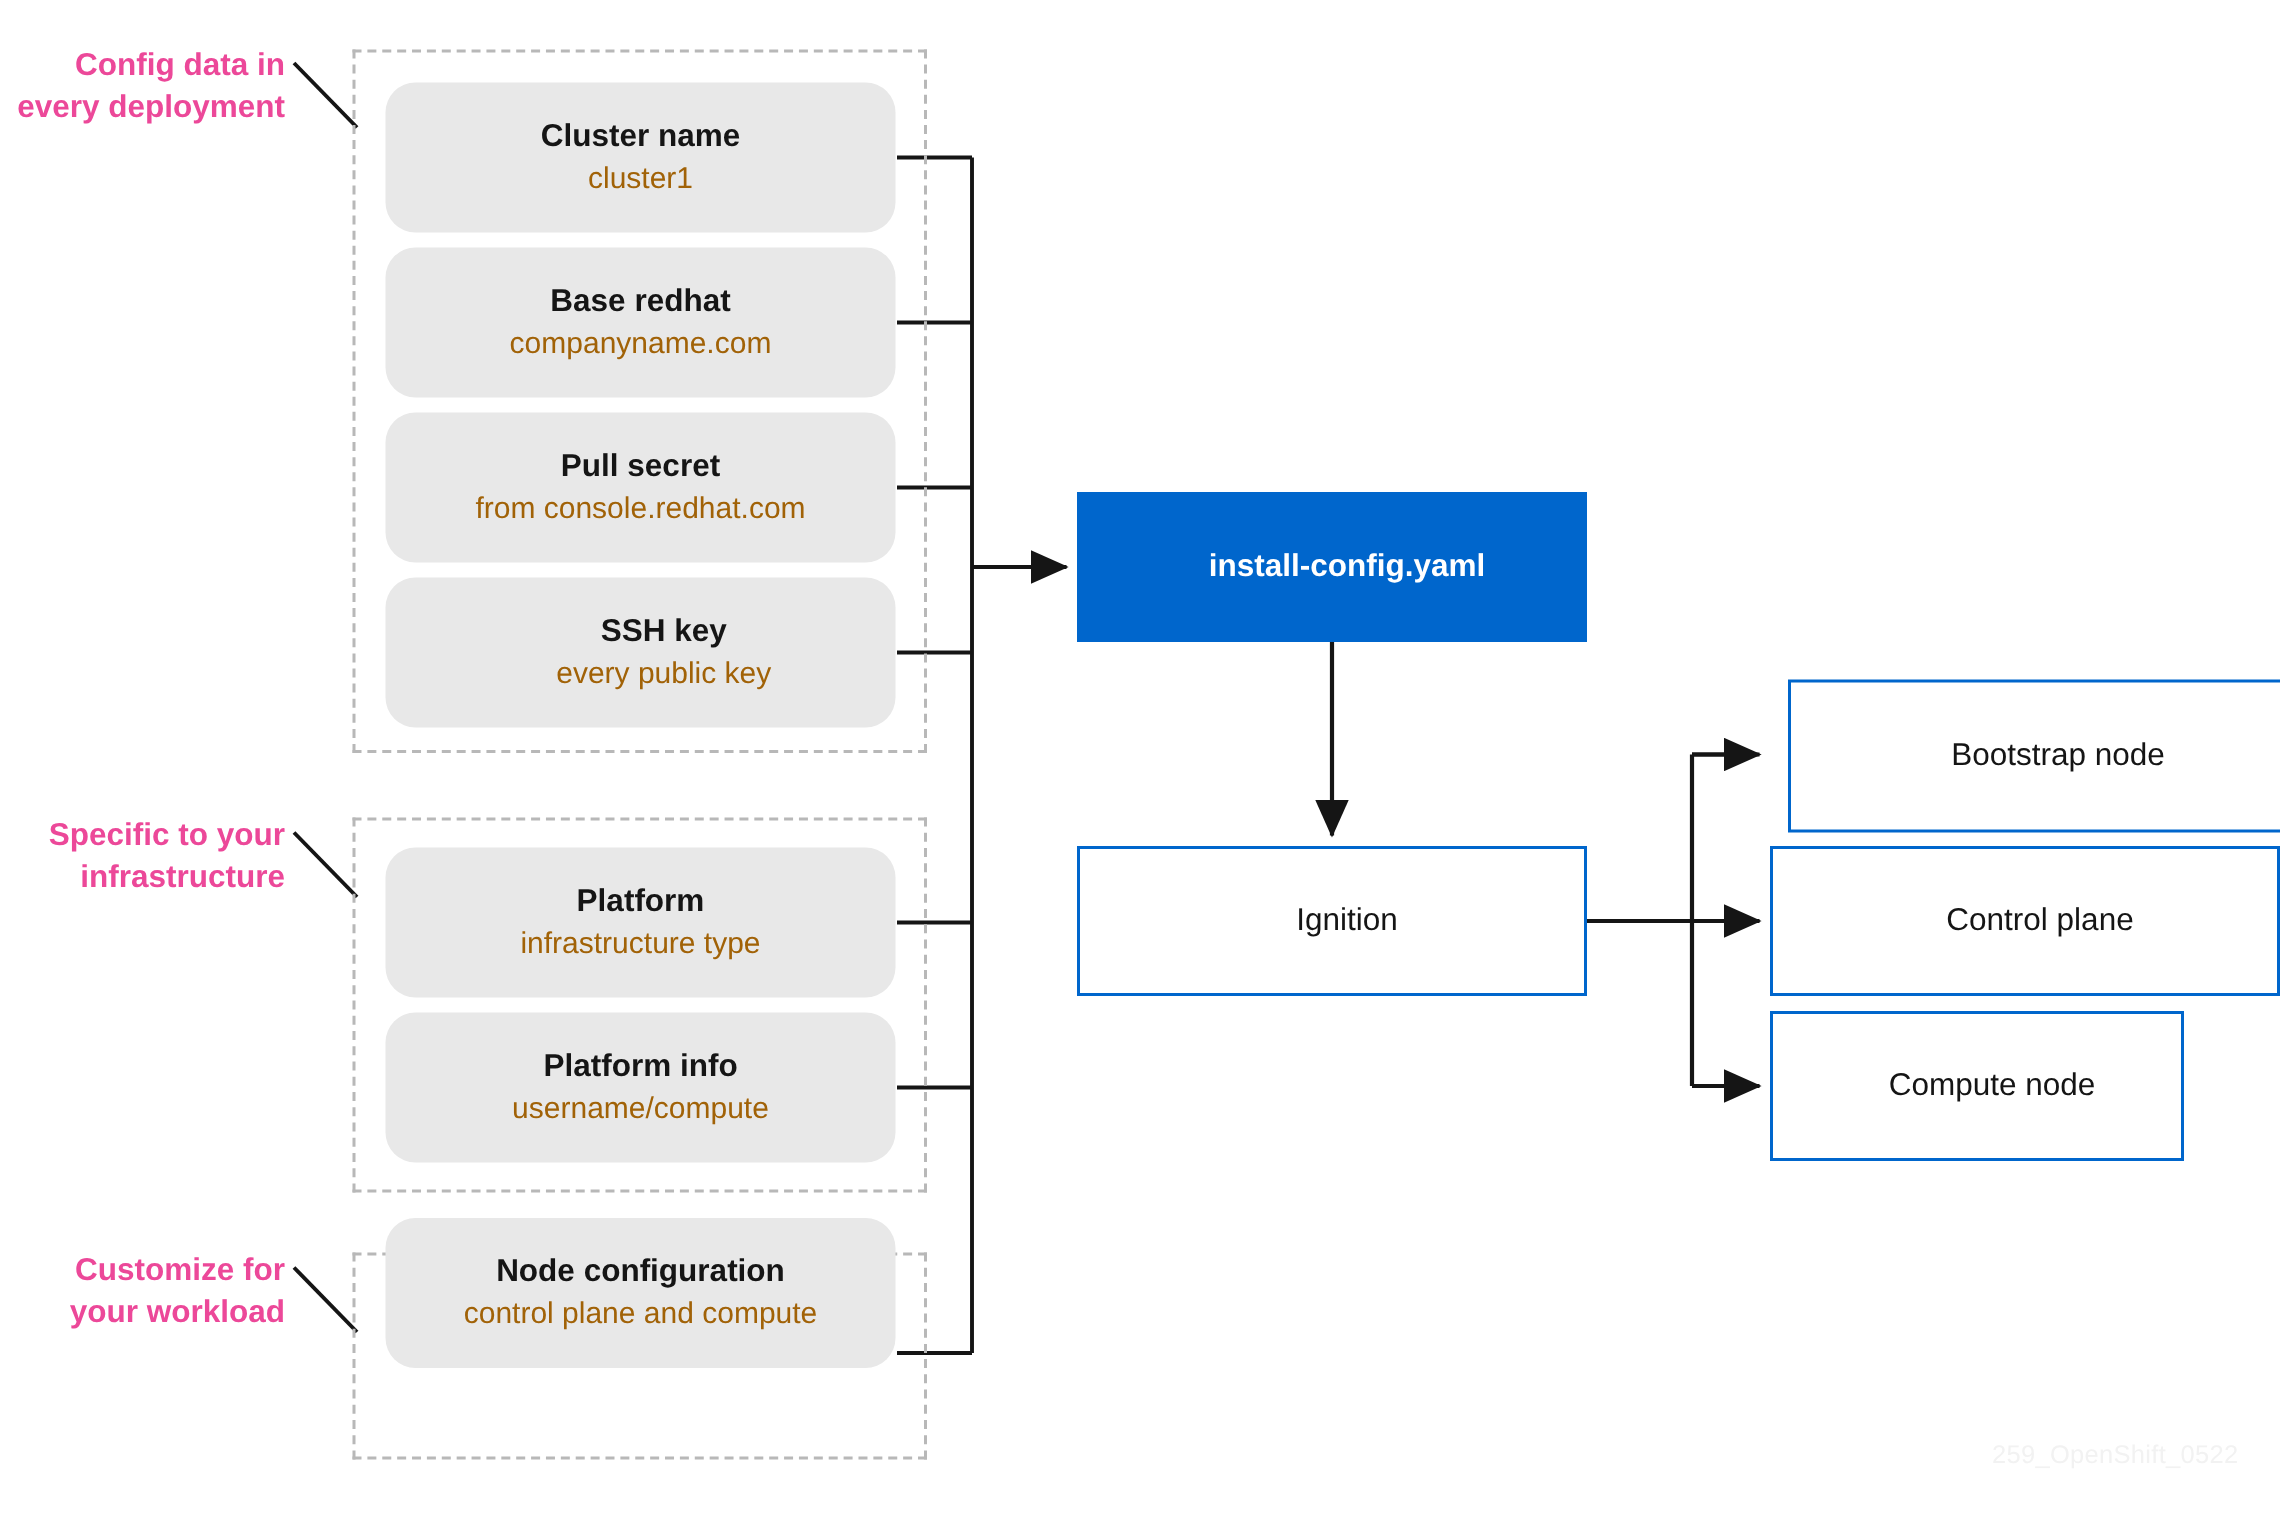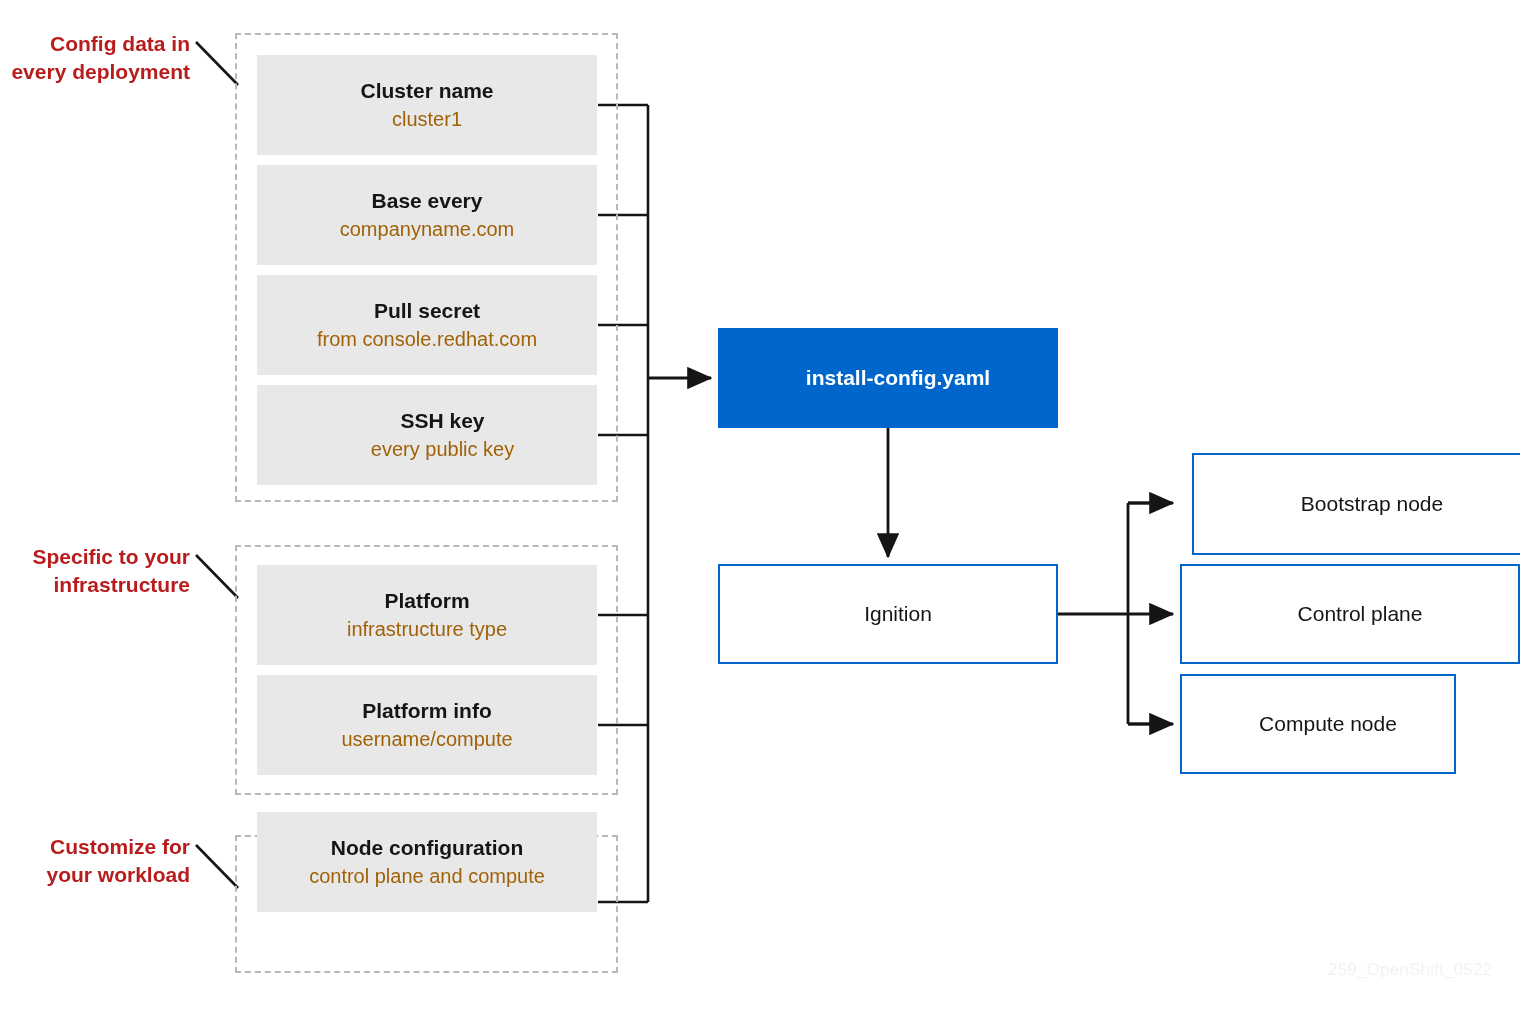--- a/index.html
+++ b/index.html
@@ -20,40 +20,41 @@
     left: 0;
     top: 0;
     width: 1520px;
     height: 1012px;
     pointer-events: none;
   }
   .group-label {
     position: absolute;
     font-size: 21px;
     font-weight: bold;
-    color: #b91c1c;
+    color: #ec4899;
     line-height: 1.34;
     text-align: right;
     white-space: pre-line;
   }
   .dashed-group {
     position: absolute;
     border: 2px dashed #b8b8b8;
     box-sizing: border-box;
     background: transparent;
   }
   .config-box {
     position: absolute;
     background: #e8e8e8;
     box-sizing: border-box;
     display: flex;
     flex-direction: column;
     align-items: center;
     justify-content: center;
     text-align: center;
+    border-radius: 20px;
   }
   .config-box .title {
     font-size: 21px;
     font-weight: bold;
     color: #151515;
     line-height: 1.25;
   }
   .config-box .sub {
     font-size: 20px;
     font-weight: normal;
@@ -145,21 +146,21 @@
 your workload</div>
 
   <div class="dashed-group" style="left:235px; top:33px; width:383px; height:469px;"></div>
 
   <div class="config-box" style="left:257px; top:55px; width:340px; height:100px;">
     <div class="title">Cluster name</div>
     <div class="sub">cluster1</div>
   </div>
 
   <div class="config-box" style="left:257px; top:165px; width:340px; height:100px;">
-    <div class="title">Base every</div>
+    <div class="title">Base redhat</div>
     <div class="sub">companyname.com</div>
   </div>
 
   <div class="config-box" style="left:257px; top:275px; width:340px; height:100px;">
     <div class="title">Pull secret</div>
     <div class="sub">from console.redhat.com</div>
   </div>
 
   <div class="config-box" style="left:257px; top:385px; width:340px; height:100px;padding-left:31px;">
     <div class="title">SSH key</div>

